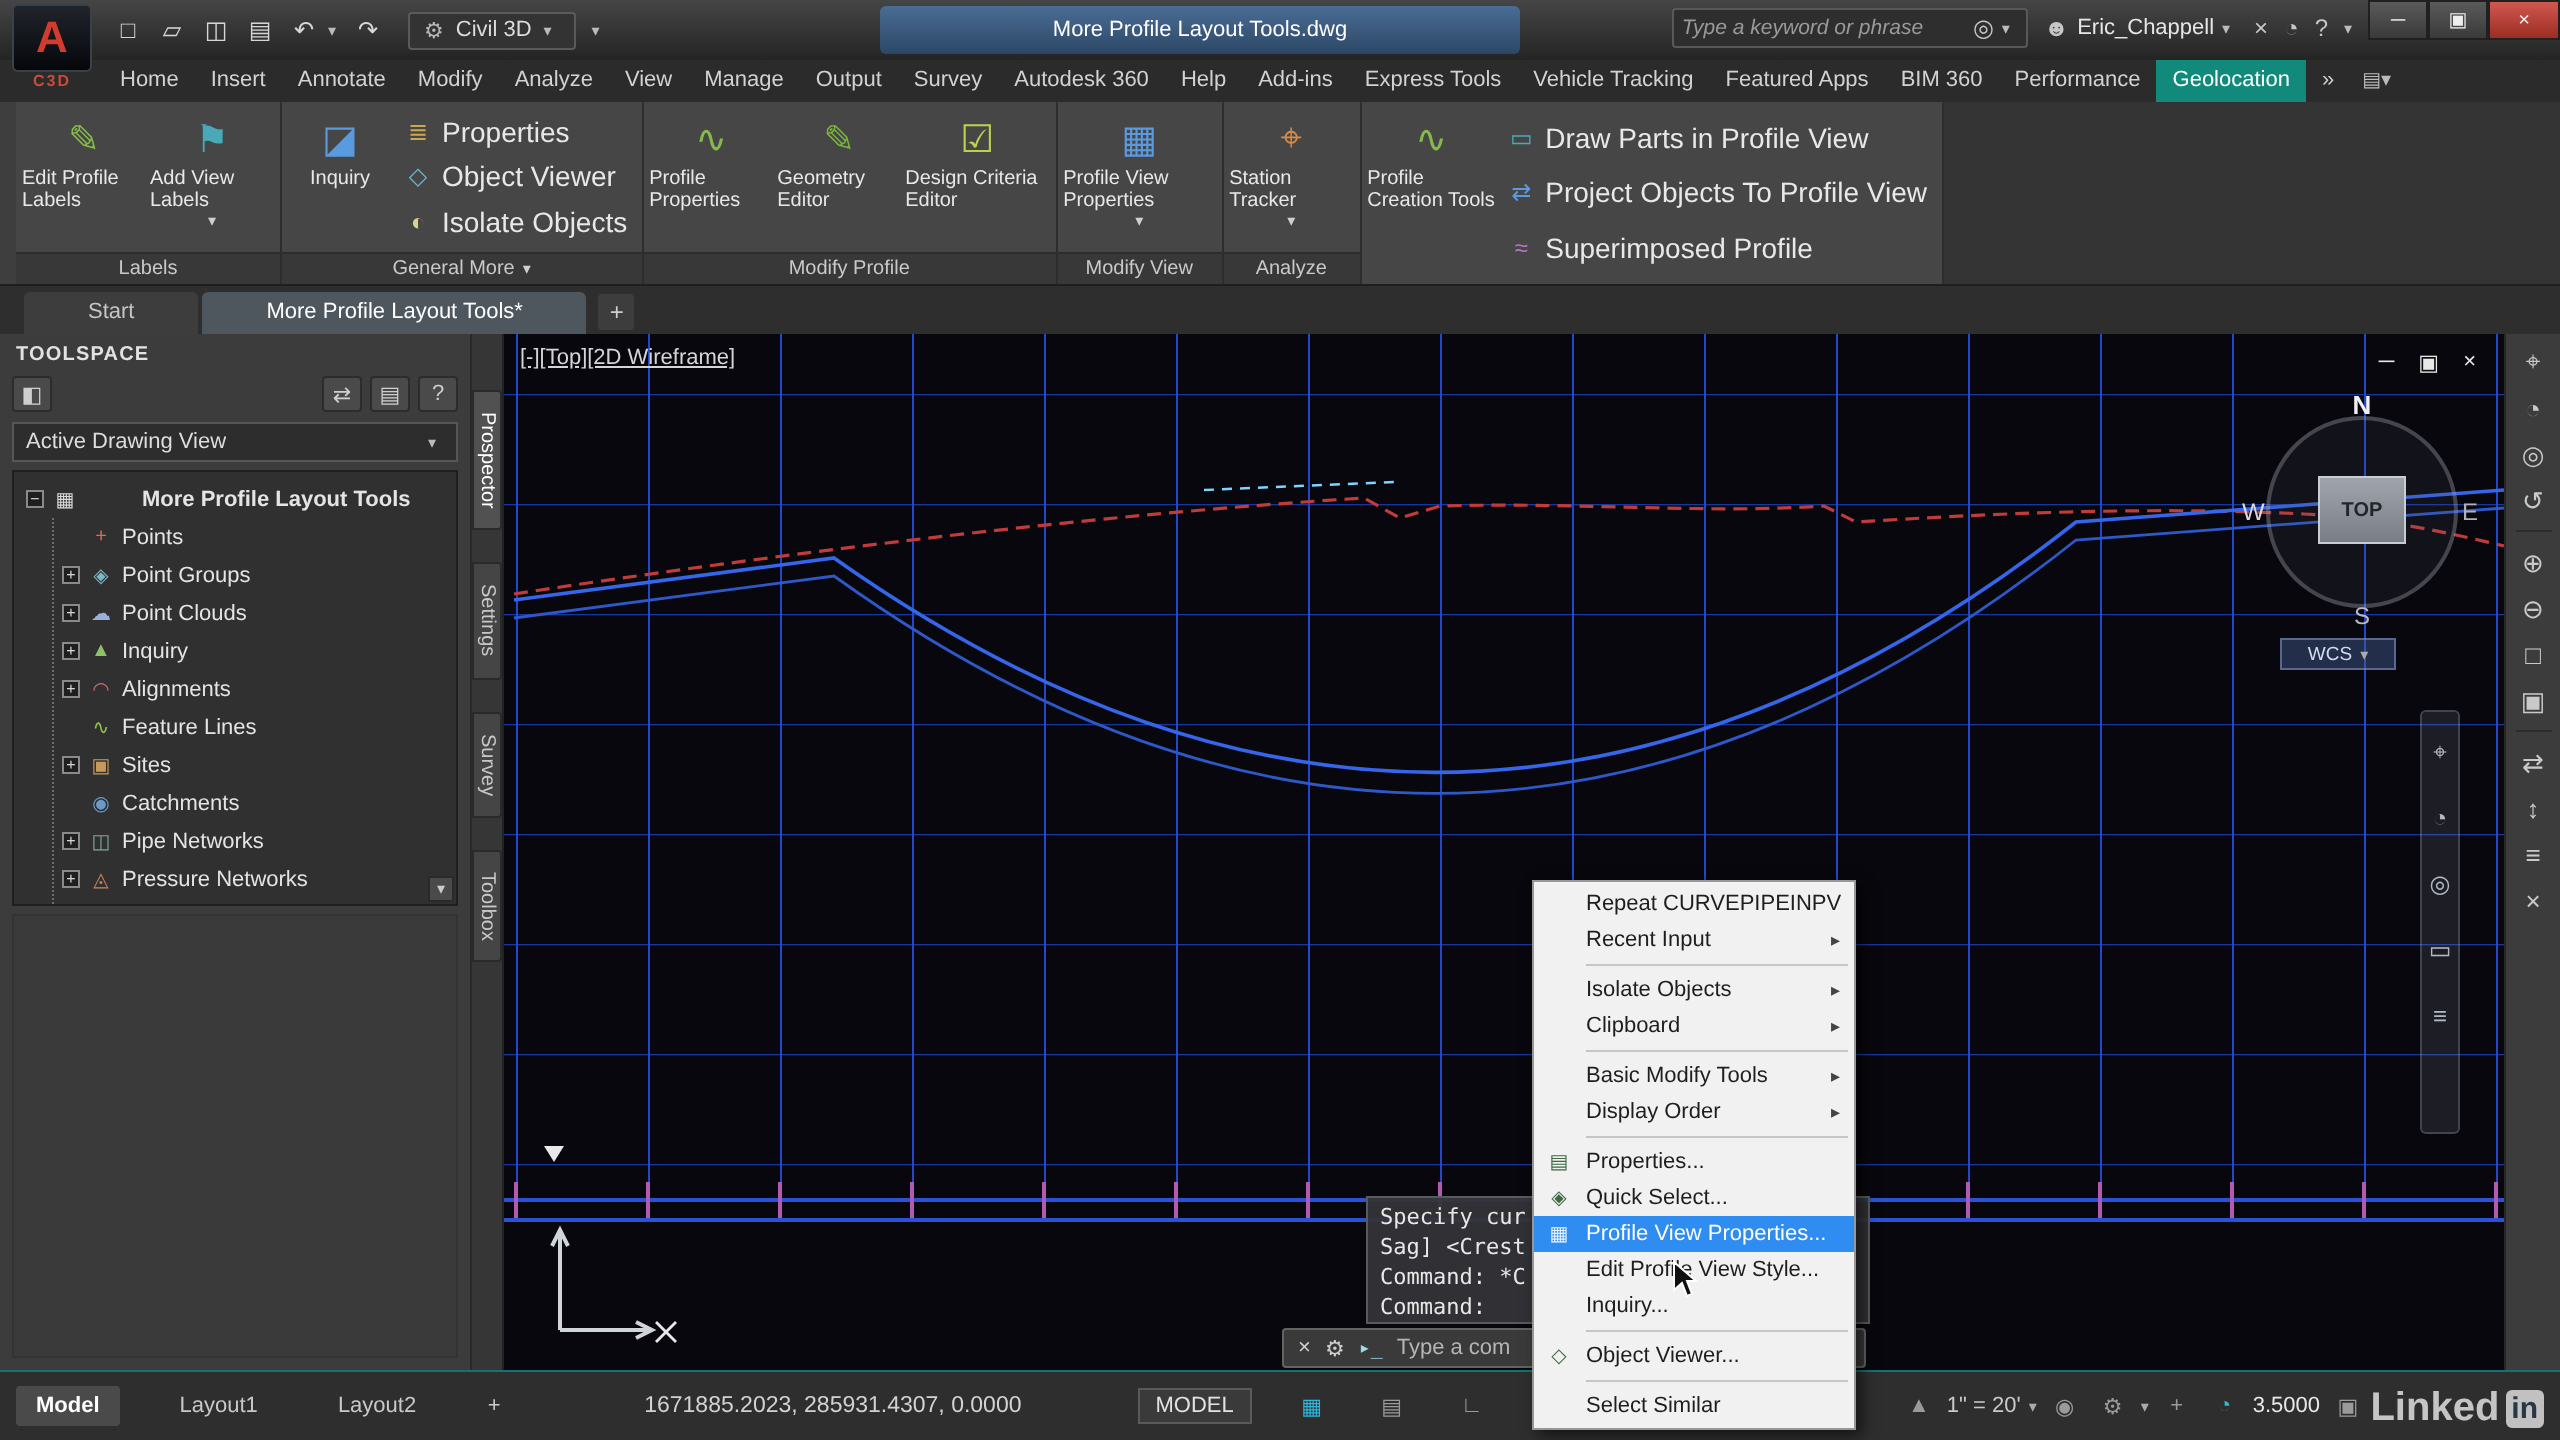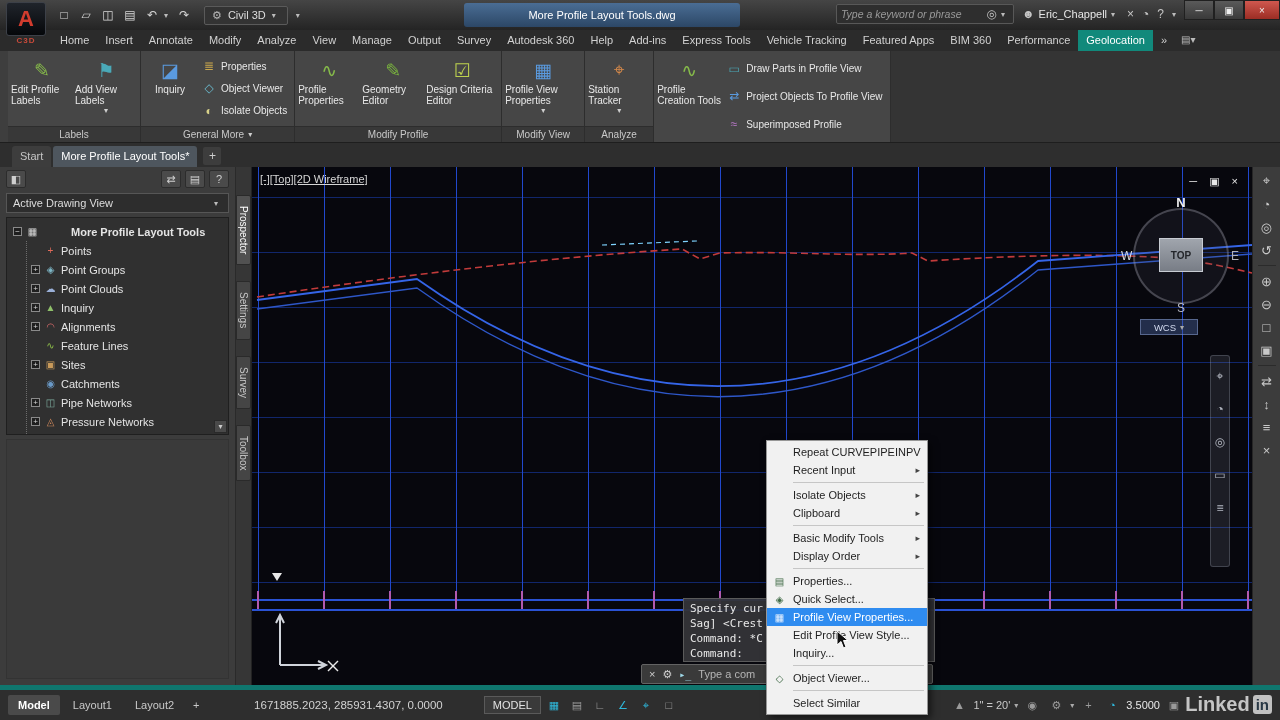--- a/index.html
+++ b/index.html
@@ -12,21 +12,21 @@
   .app-logo { position:absolute; left:6px; top:2px; width:40px; height:46px; z-index:45; display:flex; flex-direction:column; }
   .logo-a { flex:1; background:linear-gradient(#20242b,#05070a); border:1px solid #3c4048; border-radius:3px;
     color:#d23c2e; font-size:22px; font-weight:bold; display:flex; align-items:center; justify-content:center; }
   .logo-sub { height:12px; text-align:center; color:#c84a3a; font-size:8px; font-weight:bold; letter-spacing:1px; }
   .qat { display:flex; align-items:center; gap:2px; }
   .qat-btn { width:20px; height:20px; display:flex; align-items:center; justify-content:center; color:#d6d6d6; font-size:12px; border-radius:2px; }
   .qat-caret { font-size:8px; color:#bbb; width:8px; }
   .ws-pill { height:19px; margin-left:8px; border:1px solid #5a5a5a; background:#333; border-radius:2px;
     display:flex; align-items:center; gap:6px; padding:0 7px; }
   .ws-pill .gear { color:#b8b8b8; font-size:11px; }
-  .title-pill { position:absolute; left:464px; top:3px; width:276px; height:24px; border-radius:3px;
+  .title-pill { position:absolute; left:440px; top:3px; width:320px; height:24px; border-radius:3px;
     background:linear-gradient(#4a6d94,#2c4766); color:#fff; text-align:center; line-height:24px; font-size:11px; }
   .infocenter { position:absolute; right:100px; top:4px; display:flex; align-items:center; gap:8px; }
   .search-box { width:178px; height:20px; background:#2e2e2e; border:1px solid #585858; border-radius:2px;
     display:flex; align-items:center; padding:0 4px; gap:4px; }
   .search-box input { flex:1; background:transparent; border:0; outline:none; color:#cfcfcf;
     font-style:italic; font-size:10.5px; font-family:"Liberation Sans", sans-serif; min-width:0; }
   .search-box input::placeholder { color:#9a9a9a; }
   .ic-ico { color:#c6c6c6; font-size:12px; }
   .signin { display:flex; align-items:center; gap:4px; color:#e6e6e6; }
   .win-controls { position:absolute; right:0; top:0; display:flex; }
@@ -49,27 +49,27 @@
   .rpanel-body { flex:1; display:flex; padding:2px 3px; gap:2px; }
   .rpanel-title { height:16px; background:#383838; border-top:1px solid #2d2d2d; color:#c9c9c9;
     font-size:10px; display:flex; align-items:center; justify-content:center; gap:4px; }
   .btn-big { width:62px; display:flex; flex-direction:column; align-items:center; padding-top:3px; }
   .bb-icon { height:28px; display:flex; align-items:center; justify-content:center; font-size:19px; }
   .bb-label { font-size:10px; line-height:11px; text-align:left; color:#e8e8e8; }
   .bb-caret { font-size:8px; color:#cfcfcf; }
   .small-col { display:flex; flex-direction:column; justify-content:space-around; padding:2px 0; }
   .btn-small { display:flex; align-items:center; gap:5px; height:19px; padding:0 4px; white-space:nowrap; }
   .bs-icon { width:14px; text-align:center; font-size:12px; }
-  .bs-label { font-size:10px; color:#e8e8e8; }
+  .bs-label { font-size:14px; color:#e8e8e8; }
   .ribbon-fill { flex:1; background:#343434; }
 
   
   .doc-tabs { position:absolute; top:143px; left:0; width:1280px; height:24px; background:#2e2e2e;
     display:flex; align-items:flex-end; padding-left:12px; gap:2px; }
-  .dtab { height:21px; line-height:21px; padding:0 8px; background:#3d3d3d; color:#c5c5c5;
+  .dtab { height:21px; line-height:21px; padding:0 32px; background:#3d3d3d; color:#c5c5c5;
     border-radius:3px 3px 0 0; font-size:11px; }
   .dtab.active { background:#4e565e; color:#fff; }
   .dtab-add { width:18px; height:18px; margin-left:4px; margin-bottom:2px; border-radius:2px; background:#3d3d3d;
     color:#cfcfcf; display:flex; align-items:center; justify-content:center; font-size:12px; }
 
   
   .main { position:absolute; top:167px; left:0; right:0; bottom:35px; display:flex; }
 
   
   .toolspace { width:252px; background:#3c3c3c; display:flex; border-right:1px solid #222; }
@@ -135,21 +135,21 @@
   .cmd-ghost { color:#b5b5b5; }
 
   
   .right-toolbar { width:28px; background:#3c3c3c; border-left:1px solid #262626; display:flex;
     flex-direction:column; align-items:center; padding-top:6px; gap:7px; color:#c9c9c9; font-size:13px; }
   .rt-sep { width:18px; height:1px; background:#2b2b2b; }
   .rt-ico { height:16px; display:flex; align-items:center; justify-content:center; }
 
   
   .statusbar { position:absolute; bottom:0; left:0; width:1280px; height:35px; background:#2e2e2e;
-    border-top:5px solid #0f766e; display:flex; align-items:center; padding:0 8px; gap:3px; font-size:11px; color:#c9c9c9; }
+    border-top:1px solid #0f766e; display:flex; align-items:center; padding:0 8px; gap:20px; font-size:11px; color:#c9c9c9; }
   .sb-tab { padding:4px 10px; border-radius:2px; }
   .sb-tab.active { background:#4a4a4a; color:#fff; font-weight:bold; }
   .sb-plus { width:18px; height:18px; display:flex; align-items:center; justify-content:center; color:#c9c9c9; }
   .sb-coords { margin-left:46px; color:#d2d2d2; font-size:11.5px; }
   .sb-model { margin-left:38px; border:1px solid #5a5a5a; background:#3a3a3a; padding:2px 8px; color:#e2e2e2; }
   .sb-ico { width:20px; height:18px; display:flex; align-items:center; justify-content:center; font-size:11px; border-radius:2px; }
   .on { color:#2fb6d9; } .off { color:#9a9a9a; }
   .sb-right { margin-left:auto; display:flex; align-items:center; gap:4px; margin-right:88px; }
   .sb-caret { font-size:8px; color:#aaa; }
   .sb-val { color:#e8e8e8; }
@@ -363,20 +363,21 @@
 <div class="doc-tabs">
   <span class="dtab">Start</span>
   <span class="dtab active">More Profile Layout Tools*</span>
   <span class="dtab-add">+</span>
 </div>
 
 <div class="main">
 
   <div class="toolspace">
     <div class="ts-content">
+      <div class="ts-header">TOOLSPACE</div>
       <div class="ts-toolbar">
         <span class="ts-chip">◧</span>
         <span class="ts-spacer"></span>
         <span class="ts-chip">⇄</span>
         <span class="ts-chip">▤</span>
         <span class="ts-chip">?</span>
       </div>
       <div class="ts-select">
         <span class="lbl">Active Drawing View</span>
         <span class="qat-caret">▾</span>

